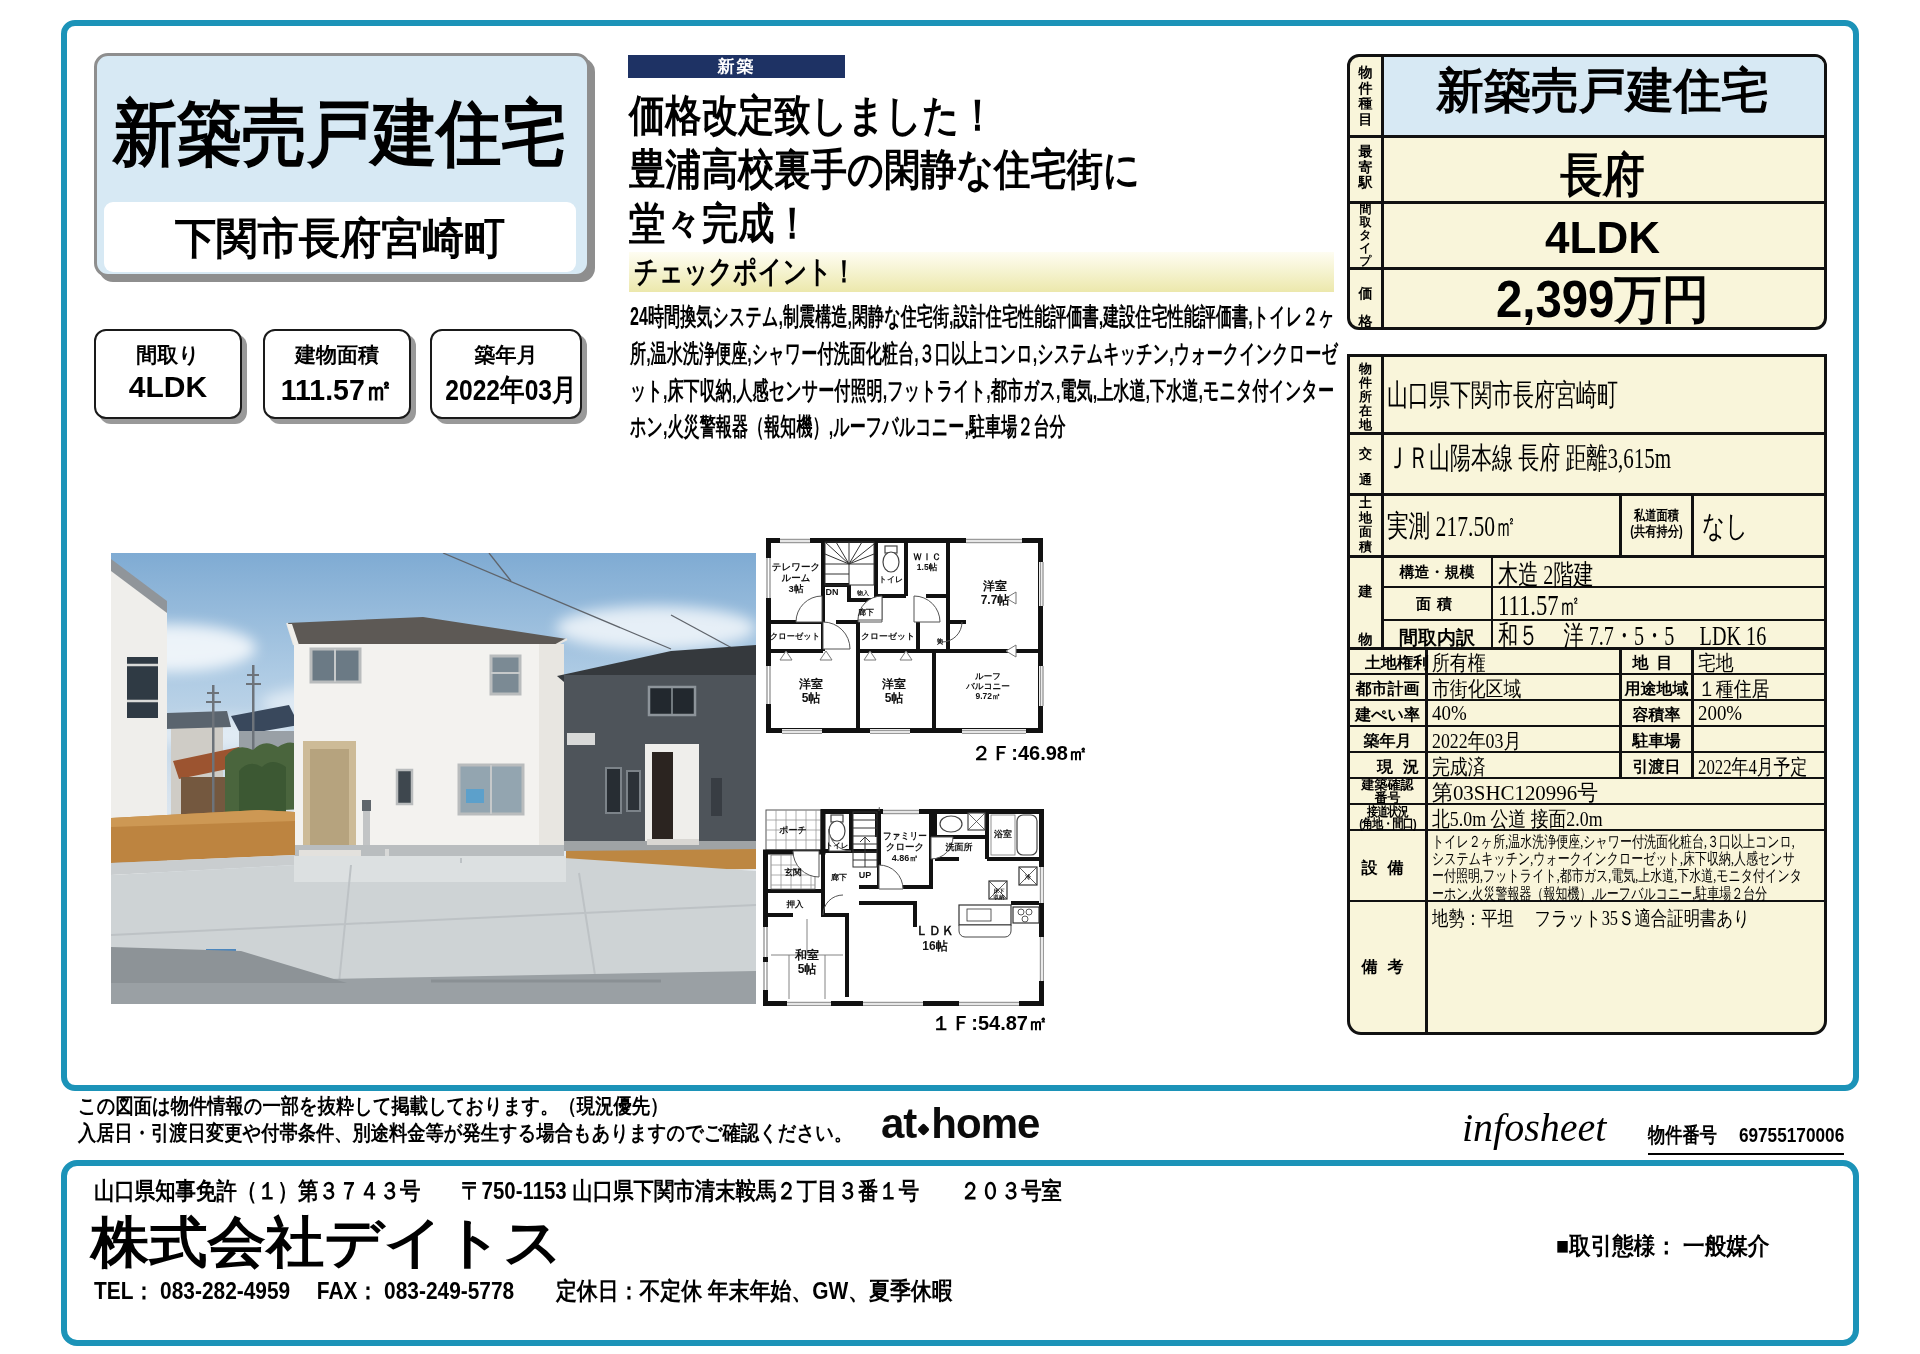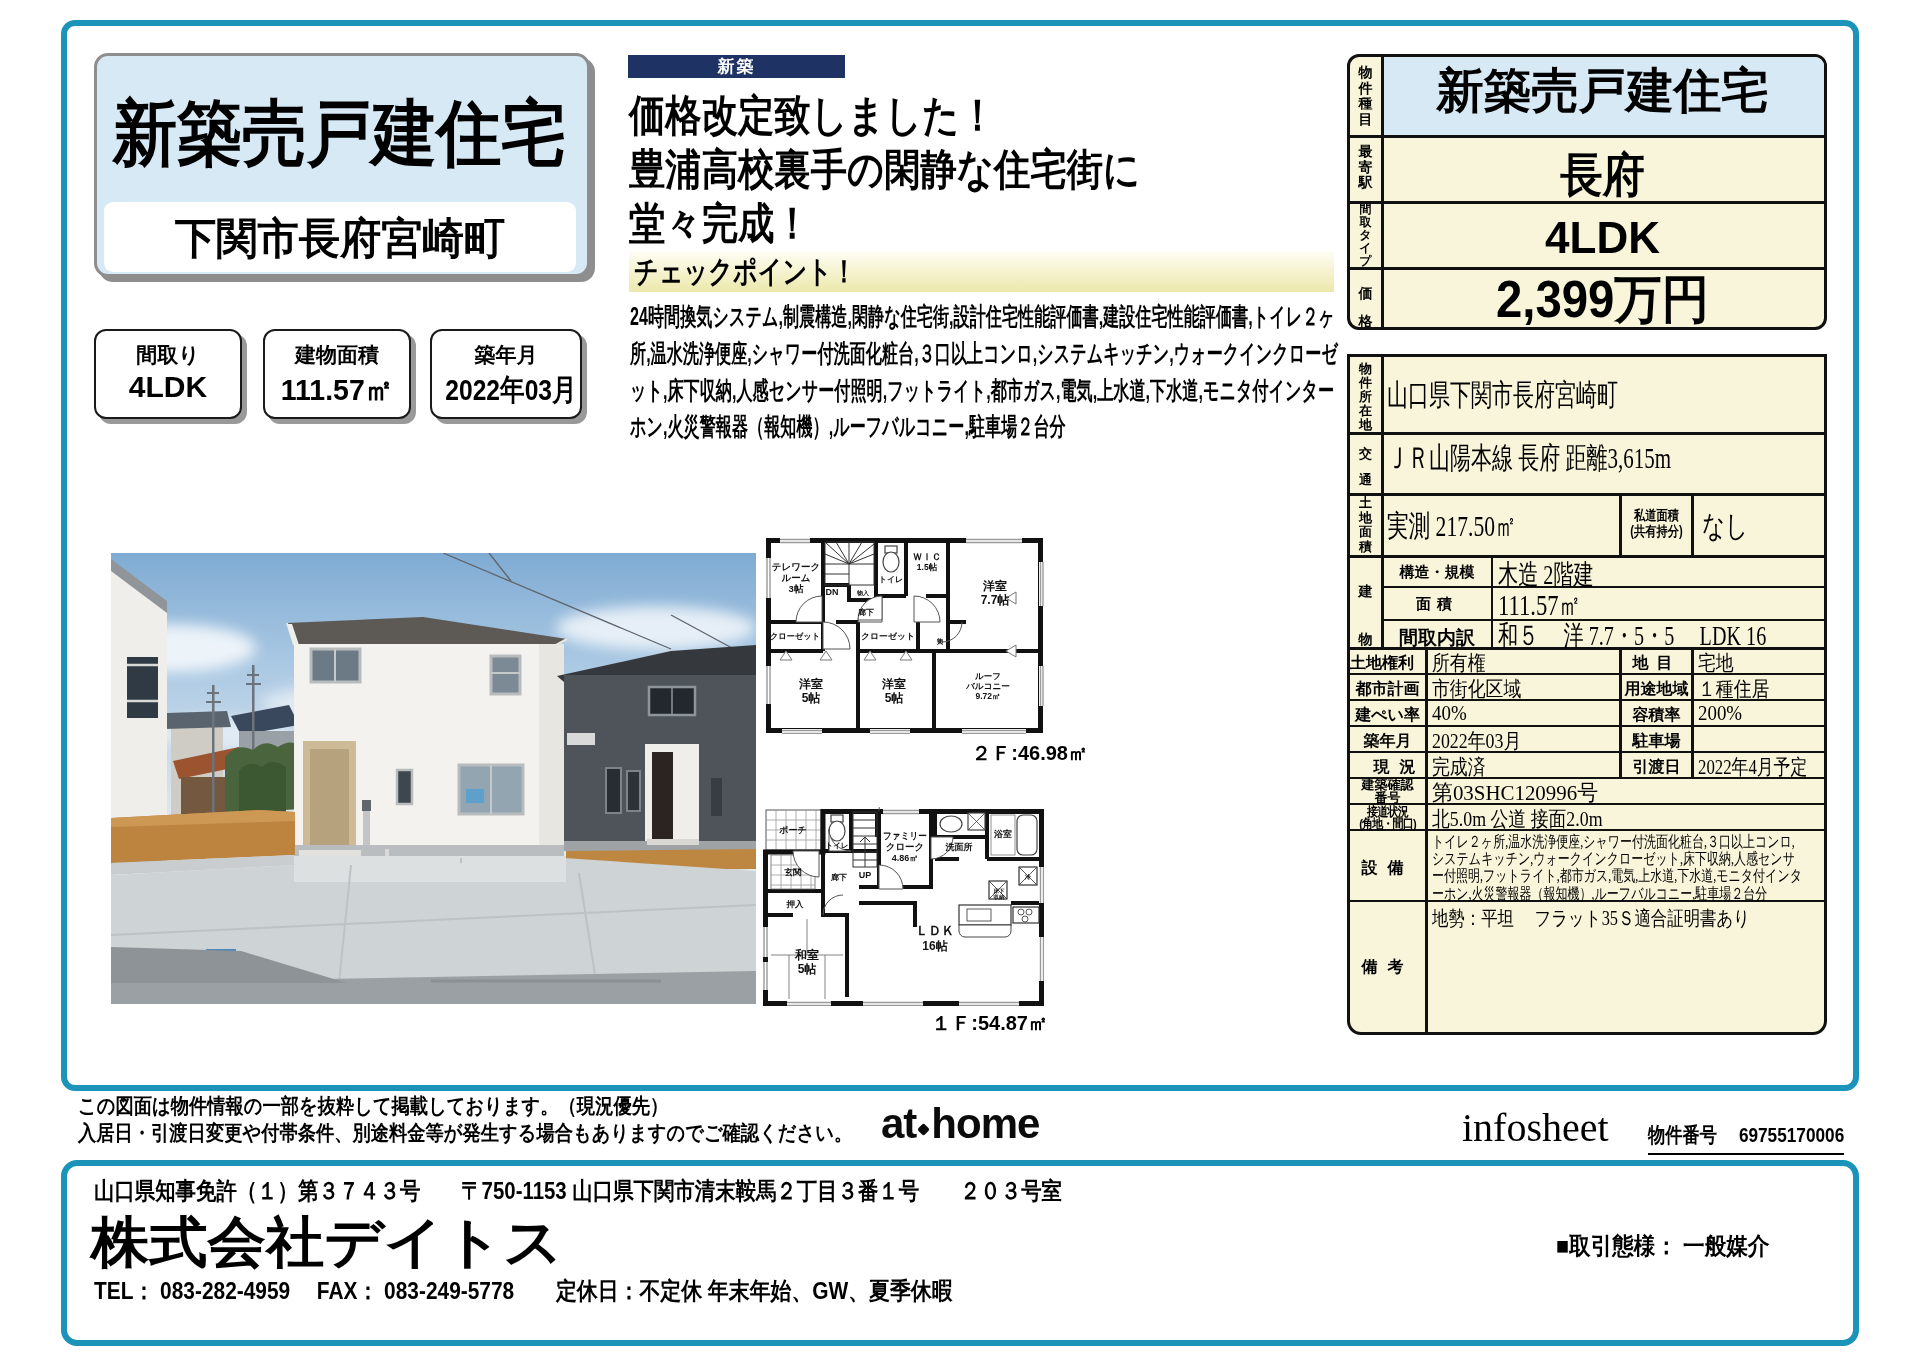--- a/index.html
+++ b/index.html
@@ -1,19 +1,19 @@
 <!DOCTYPE html>
 <html lang="ja"><head>
 <meta charset="utf-8">
 <style>
   html,body{margin:0;padding:0;background:#ffffff;}
   #page{position:relative;width:1920px;height:1354px;background:#ffffff;overflow:hidden;
         font-family:"Liberation Sans",sans-serif;-webkit-font-smoothing:antialiased;}
   .abs{position:absolute;}
-  .serif{font-family:"Liberation Serif",serif;}
+  .serif{font-family:"Liberation Serif",serif;font-style:italic;}
   .b{font-weight:bold;}
   .sq{transform-origin:left top;white-space:nowrap;}
   .sqc{transform-origin:center top;white-space:nowrap;}
   .vlab{font-weight:bold;text-align:center;font-family:"Liberation Sans",sans-serif;}
 </style>
 </head>
 <body>
 <div id="page">
 
 <div class="abs" style="left:61px;top:20px;width:1786px;height:1059px;border:6px solid #1c93b8;border-radius:14px;"></div>
@@ -509,40 +509,40 @@
   <div class="abs sq" style="left:148px;top:199px;font-size:28px;transform:scaleX(0.72);">木造 2階建</div>
 
   <div class="abs b" style="left:33px;top:238px;width:108px;text-align:center;font-size:15px;letter-spacing:6px;font-family:'Liberation Sans',sans-serif;">面積</div>
 
   <div class="abs sq" style="left:148px;top:229px;font-size:29px;transform:scaleX(0.78);">111.57㎡</div>
 
   <div class="abs b" style="left:33px;top:268px;width:108px;text-align:center;font-size:19px;font-family:'Liberation Sans',sans-serif;">間取内訳</div>
 
   <div class="abs sq" style="left:148px;top:260px;font-size:28px;transform:scaleX(0.72);">和５　 洋 7.7・5・5　 LDK 16</div>
 
-  <div class="abs b" style="left:0;top:296px;width:94px;font-size:16px;font-family:'Liberation Sans',sans-serif;">土地権利</div>
+  <div class="abs b" style="left:0;top:296px;width:94px;text-align:center;font-size:16px;font-family:'Liberation Sans',sans-serif;">土地権利</div>
   <div class="abs sq" style="left:82px;top:292px;font-size:21px;transform:scaleX(0.85);">所有権</div>
   <div class="abs b" style="left:272px;top:296px;width:69px;text-align:center;font-size:16px;letter-spacing:8px;font-family:'Liberation Sans',sans-serif;">地目</div>
   <div class="abs sq" style="left:348px;top:292px;font-size:21px;transform:scaleX(0.85);">宅地</div>
 
   <div class="abs b" style="left:0;top:322px;width:75px;text-align:center;font-size:16px;font-family:'Liberation Sans',sans-serif;">都市計画</div>
   <div class="abs sq" style="left:82px;top:318px;font-size:21px;transform:scaleX(0.85);">市街化区域</div>
   <div class="abs b" style="left:272px;top:322px;width:69px;text-align:center;font-size:16px;font-family:'Liberation Sans',sans-serif;">用途地域</div>
   <div class="abs sq" style="left:348px;top:318px;font-size:21px;transform:scaleX(0.85);">１種住居</div>
 
   <div class="abs b" style="left:0;top:348px;width:75px;text-align:center;font-size:16px;font-family:'Liberation Sans',sans-serif;">建ぺい率</div>
   <div class="abs sq" style="left:82px;top:344px;font-size:21px;transform:scaleX(0.9);">40%</div>
   <div class="abs b" style="left:272px;top:348px;width:69px;text-align:center;font-size:16px;font-family:'Liberation Sans',sans-serif;">容積率</div>
   <div class="abs sq" style="left:348px;top:344px;font-size:21px;transform:scaleX(0.9);">200%</div>
 
   <div class="abs b" style="left:0;top:374px;width:75px;text-align:center;font-size:16px;font-family:'Liberation Sans',sans-serif;">築年月</div>
   <div class="abs sq" style="left:82px;top:370px;font-size:21px;transform:scaleX(0.85);">2022年03月</div>
   <div class="abs b" style="left:272px;top:374px;width:69px;text-align:center;font-size:16px;font-family:'Liberation Sans',sans-serif;">駐車場</div>
 
-  <div class="abs b" style="left:12px;top:400px;width:75px;text-align:center;font-size:16px;letter-spacing:10px;font-family:'Liberation Sans',sans-serif;">現況</div>
+  <div class="abs b" style="left:4px;top:400px;width:75px;text-align:right;font-size:16px;letter-spacing:10px;font-family:'Liberation Sans',sans-serif;">現況</div>
   <div class="abs sq" style="left:82px;top:396px;font-size:21px;transform:scaleX(0.85);">完成済</div>
   <div class="abs b" style="left:272px;top:400px;width:69px;text-align:center;font-size:16px;font-family:'Liberation Sans',sans-serif;">引渡日</div>
   <div class="abs sq" style="left:348px;top:396px;font-size:21px;transform:scaleX(0.8);">2022年4月予定</div>
 
   <div class="abs b" style="left:0;top:422px;width:75px;text-align:center;font-size:13px;line-height:12.5px;font-family:'Liberation Sans',sans-serif;">建築確認<br>番号</div>
   <div class="abs sq" style="left:82px;top:421px;font-size:22px;transform:scaleX(0.95);">第03SHC120996号</div>
 
   <div class="abs b sqc" style="left:0;top:449px;width:75px;text-align:center;font-size:13px;line-height:12px;font-family:'Liberation Sans',sans-serif;transform:scaleX(0.85);letter-spacing:-1px;">接道状況<br>(角地・間口)</div>
   <div class="abs sq" style="left:82px;top:448px;font-size:21px;transform:scaleX(0.85);">北5.0m 公道 接面2.0m</div>
 

